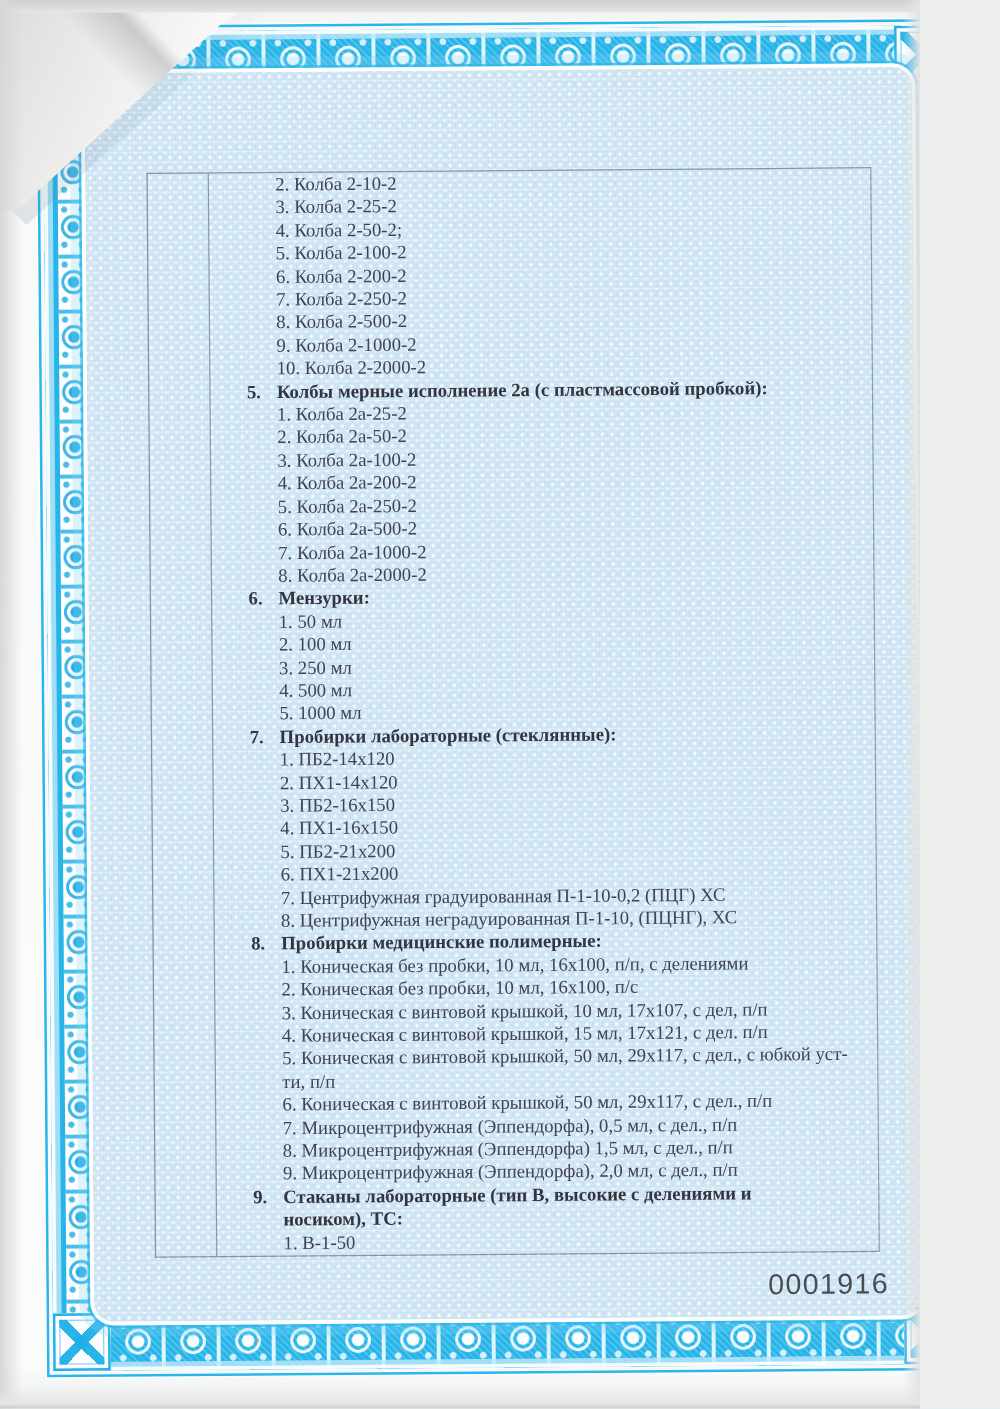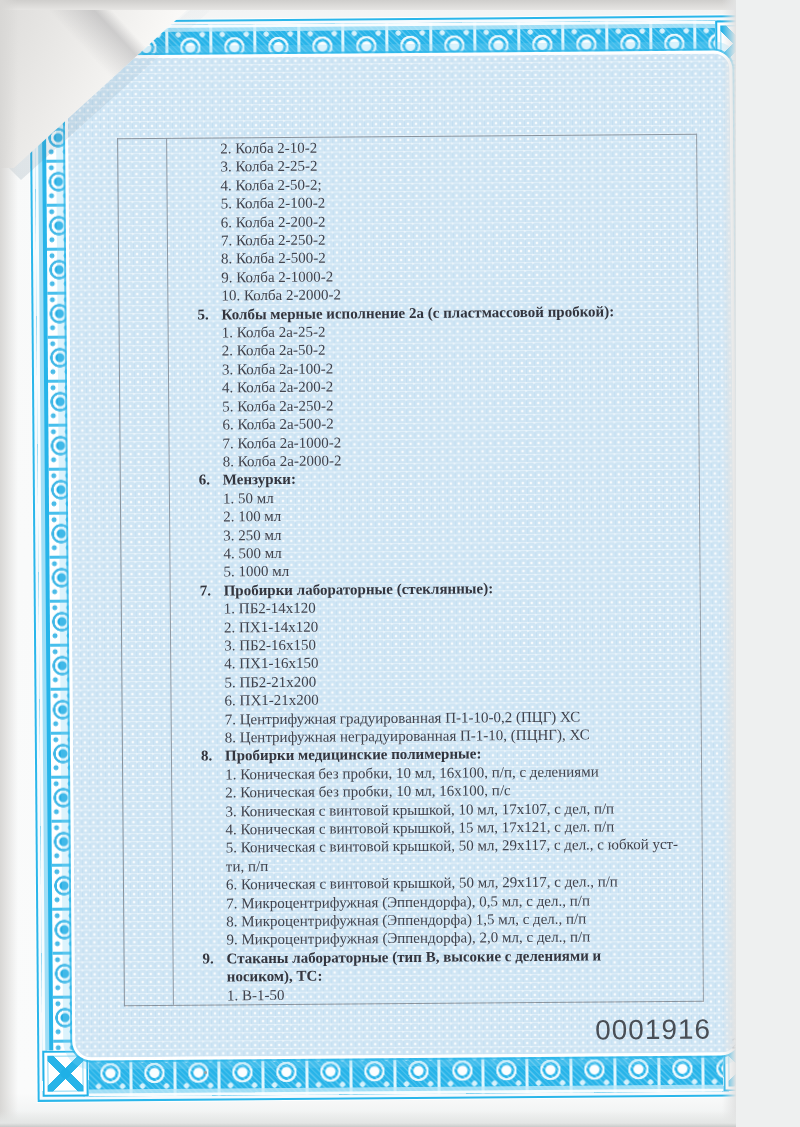--- a/index.html
+++ b/index.html
@@ -111,21 +111,21 @@
   .row{font-size:15px;line-height:18.4px;color:#41434d;}
   .row.item{padding-left:102px;}
   .row.sec{display:flex;font-weight:bold;color:#33353e;}
   .sec-num{width:24px;padding-left:78px;flex:0 0 auto;}
   .sec-title{flex:1 1 auto;padding-right:60px;}
 
   
   .serial{
     position:absolute;right:26px;top:960px;
     font-family:"Liberation Sans", sans-serif;
-    font-size:28px;letter-spacing:1px;color:#494e55;
+    font-size:23px;letter-spacing:1px;color:#494e55;
   }
   .pagenum{position:absolute;right:-2px;top:982px;font-size:15px;color:#5c6c7a;}
 
   
   .fold{
     position:absolute;left:0;top:0;width:198px;height:168px;
     clip-path:polygon(0 0, 100% 0, 7% 100%, 0 100%);
     background:
       linear-gradient(47deg, rgba(0,0,0,0) 55%, rgba(110,110,115,.28) 68%, rgba(0,0,0,0) 73%),
       linear-gradient(115deg, #dddcda 0%, #eeedeb 40%, #fbfaf8 70%, #ffffff 100%);

